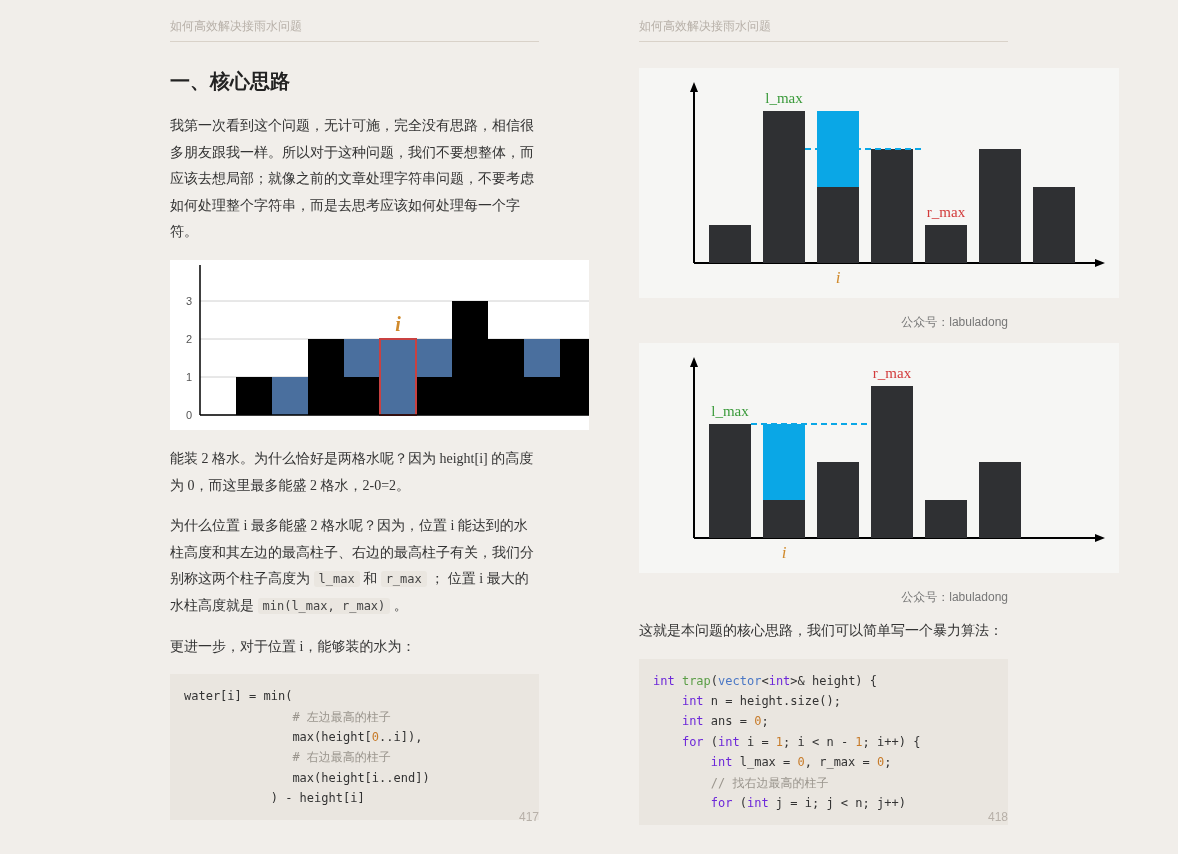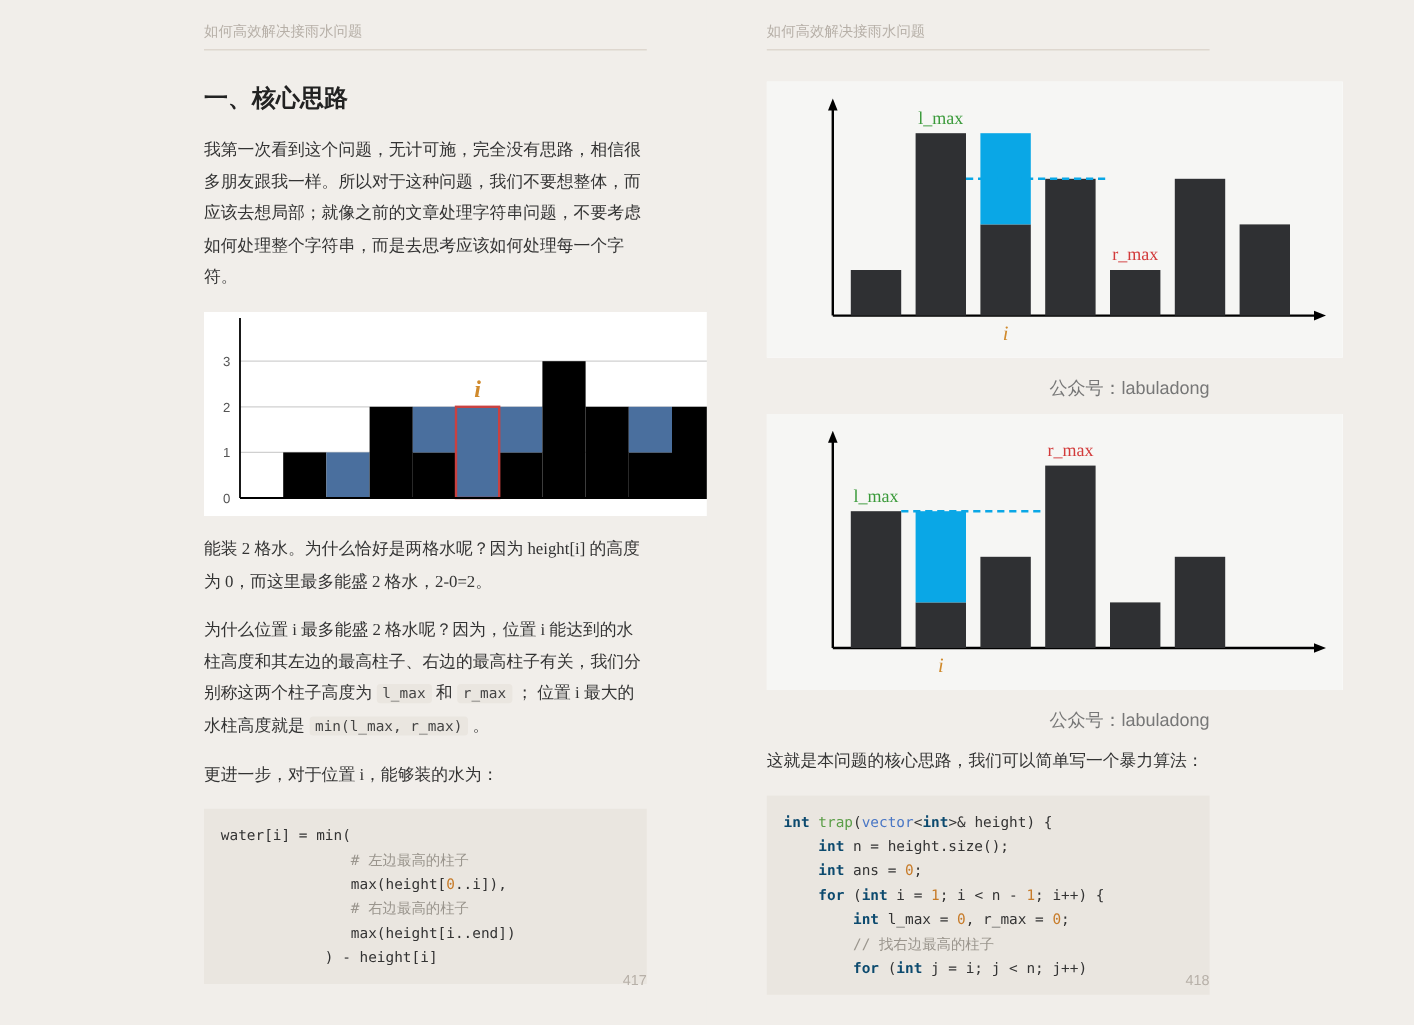--- a/index.html
+++ b/index.html
@@ -50,37 +50,37 @@
   .codeblock {
     background: #eae6e0;
     padding: 12px 14px;
     font-family: Menlo, Consolas, monospace;
     font-size: 12px;
     line-height: 1.7;
     white-space: pre;
     color: #333;
     margin-top: 12px;
   }
-  .kw { color: #0c4a6e; font-weight: bold; }
+  .kw { color: #6d28d9; }
   .num { color: #c77b29; }
   .id2 { color: #4a77c5; }
   .fn  { color: #5b9e47; }
   .cmt { color: #9a958d; }
   .page-num {
     position: absolute;
     bottom: 30px;
     right: 50px;
     font-size: 12px;
     color: #b7b0a8;
   }
   .chart-wrap { margin: 10px 0 16px 0; }
   svg { display: block; background: #fff; }
   .credit {
     text-align: right;
-    font-size: 15px;
+    font-size: 12px;
     color: #777;
     margin: 6px 0 12px 0;
   }
 </style>
 </head>
 <body>
 
 <div class="spread">
 
   <div class="page">

